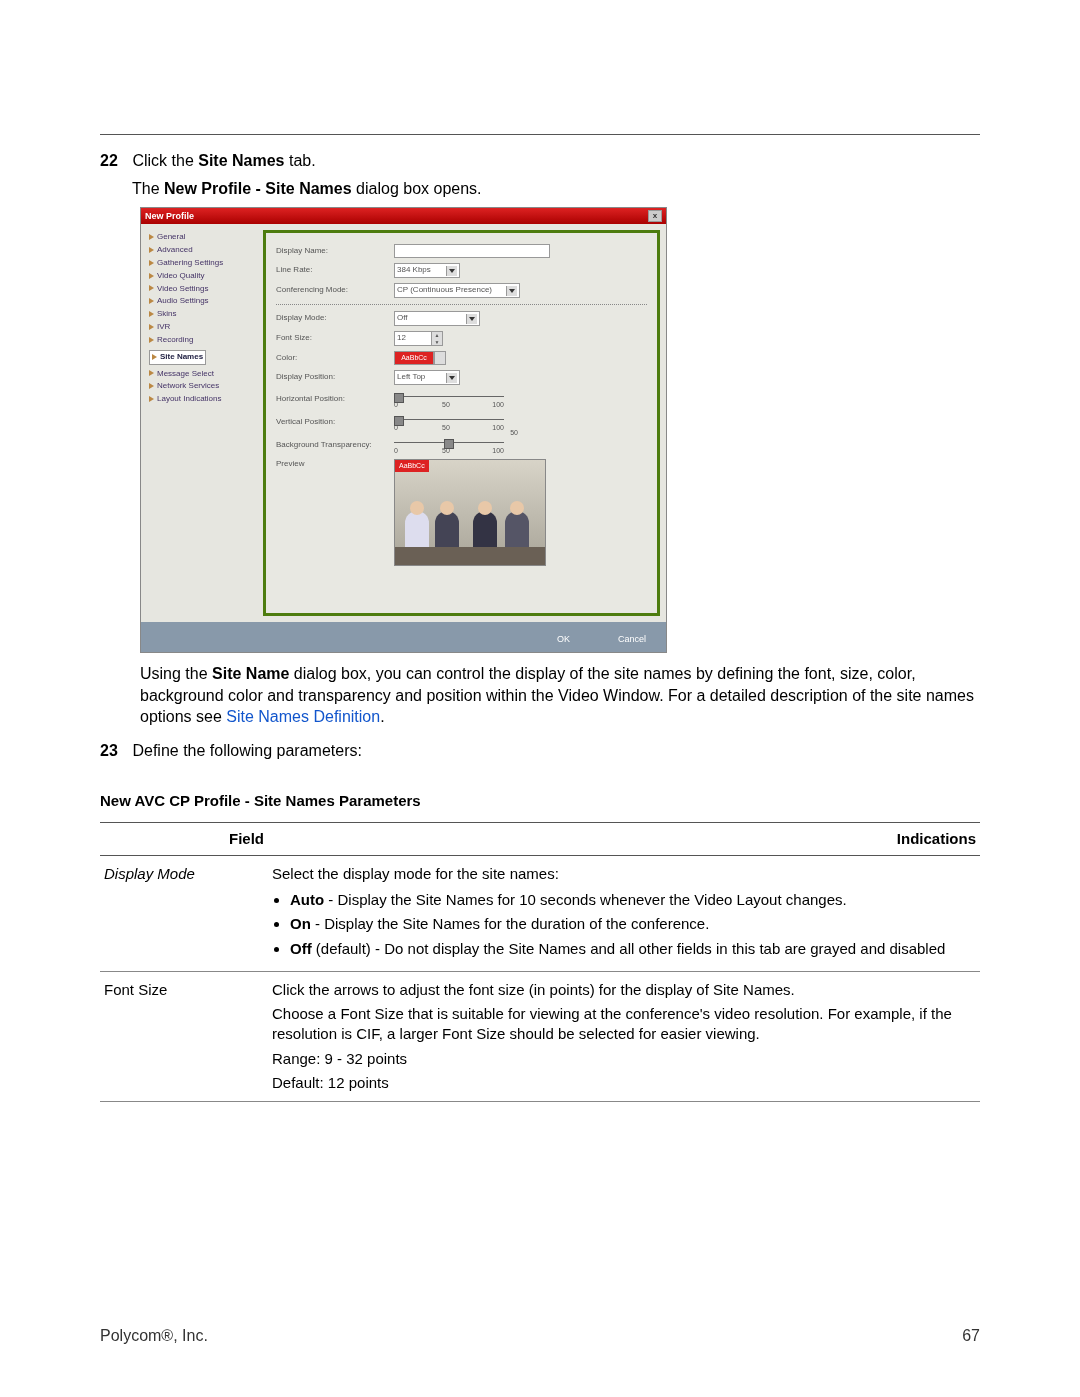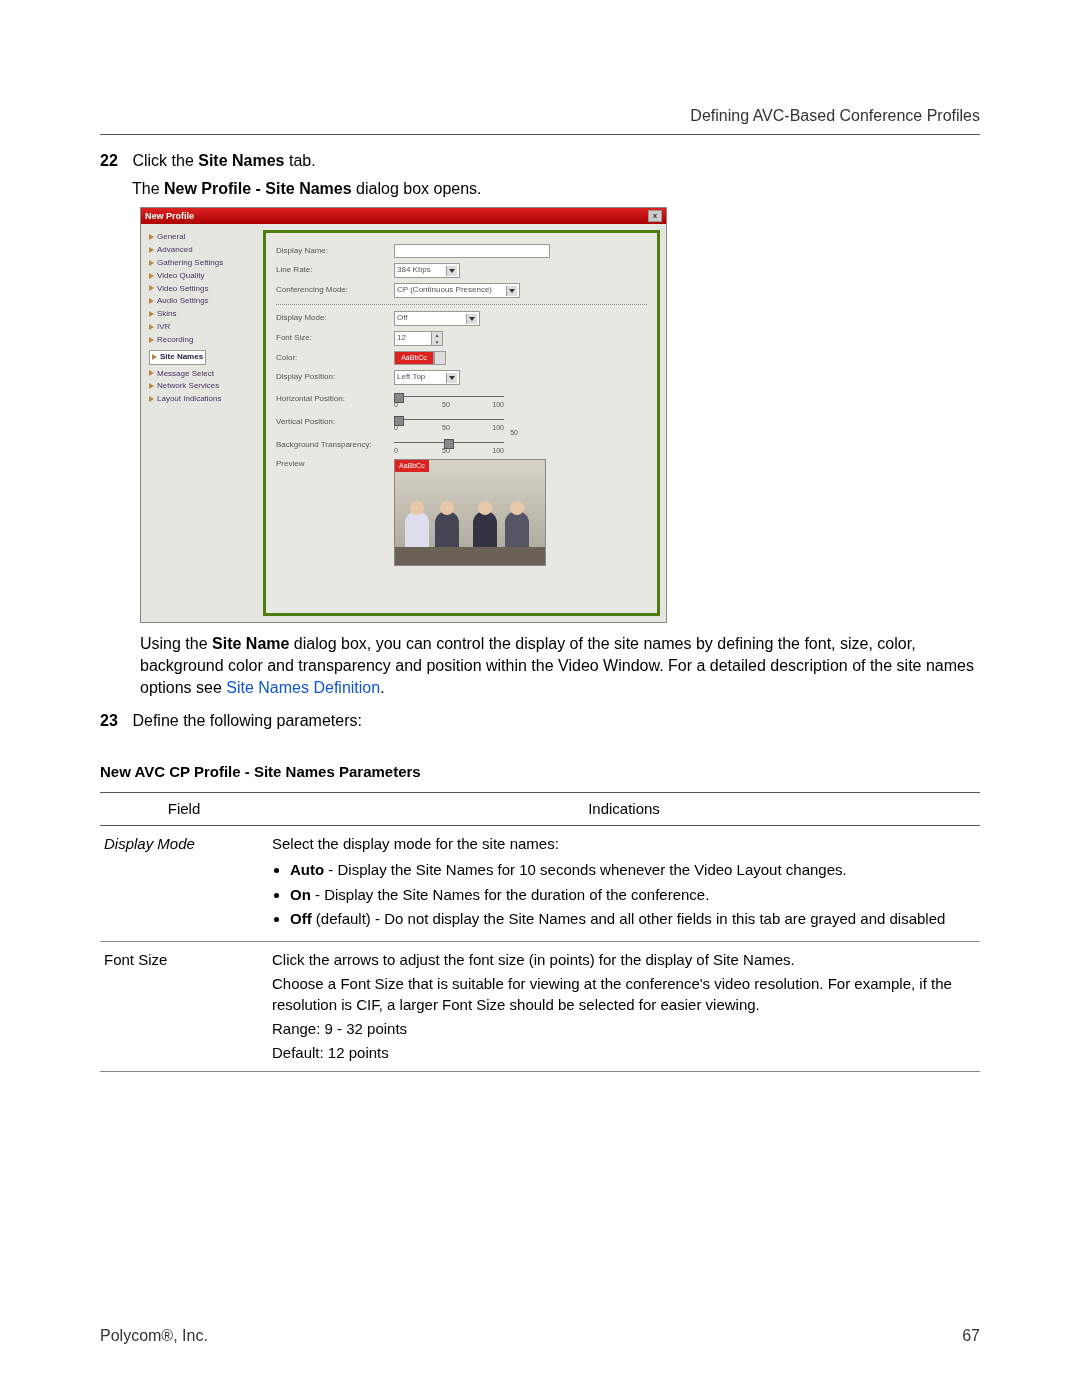--- a/index.html
+++ b/index.html
@@ -42,33 +42,32 @@
   .preview{width:150px;height:105px;border:1px solid #888;background:linear-gradient(#d8d4c8,#a8a498);position:relative;overflow:hidden}
   .prevtag{position:absolute;top:0;left:0;background:#d22;color:#fff;font-size:7px;padding:1px 4px}
   .person{position:absolute;bottom:18px;width:24px;height:36px;border-radius:12px 12px 0 0}
   .head{position:absolute;width:14px;height:14px;border-radius:50%;background:#e8c8a8;top:-10px;left:5px}
   .dlg-foot{background:#8899aa;padding:4px;text-align:right}
   .dlg-btn{display:inline-block;min-width:44px;font-size:9px;color:#fff;padding:2px 8px;margin-left:4px;text-align:center}
   .dotline{border-top:1px dotted #888;margin:6px 0}
   
   .tblcap{font-weight:bold;font-size:15px;margin:30px 0 10px 0}
   table.params{width:100%;border-collapse:collapse;font-size:15px}
-  table.params th{text-align:center;padding:6px 4px;border-top:1.5px solid #555;border-bottom:1.5px solid #555;font-weight:normal}
+  table.params th{text-align:right;padding:6px 4px;border-top:1.5px solid #555;border-bottom:1.5px solid #555;font-weight:bold}
   table.params td{padding:8px 4px;border-bottom:1px solid #888;vertical-align:top}
   table.params td.f{width:160px;font-style:normal}
   table.params td.f.it{font-style:italic}
   ul.b{margin:6px 0 0 18px;padding:0}
   ul.b li{margin:4px 0}
   .footer{position:absolute;bottom:50px;left:100px;right:100px;display:flex;justify-content:space-between;font-size:16px;color:#333}
 </style>
 </head>
 <body>
 
 <div class="page">
-  <div class="header">Defining AVC-Based Conference Profiles</div>
   <hr class="headrule">
 
   <div class="content">
     <div class="step">
       <span class="num">22</span><span> Click the </span><span class="bold">Site Names</span><span> tab.</span>
     </div>
     <div class="sub">
       <span>The </span><span class="bold">New Profile - Site Names</span><span> dialog box opens.</span>
     </div>
 
@@ -191,20 +190,24 @@
                 <div class="person" style="left:78px;background:#334">
                     <div class="head"></div>
                   </div>
                 <div class="person" style="left:110px;background:#556">
                     <div class="head"></div>
                   </div>
                 <div style="position:absolute;bottom:0;left:0;right:0;height:18px;background:#6a6055"></div>
               </div>
               </div>
           </div>
+        </div>
+        <div class="dlg-foot">
+          <span class="dlg-btn">OK</span>
+          <span class="dlg-btn">Cancel</span>
         </div>
       </div>
     </div>
 
     <div class="sub" style="margin-left:40px">
       <span>Using the </span><span class="bold">Site Name</span><span> dialog box, you can control the display of the site names by defining the font, size, color, background color and transparency and position within the Video Window. For a detailed description of the site names options see </span><span class="link">Site Names Definition</span><span>.</span>
     </div>
 
     <div class="step" style="margin-top:12px">
       <span class="num">23</span><span> Define the following parameters:</span>

